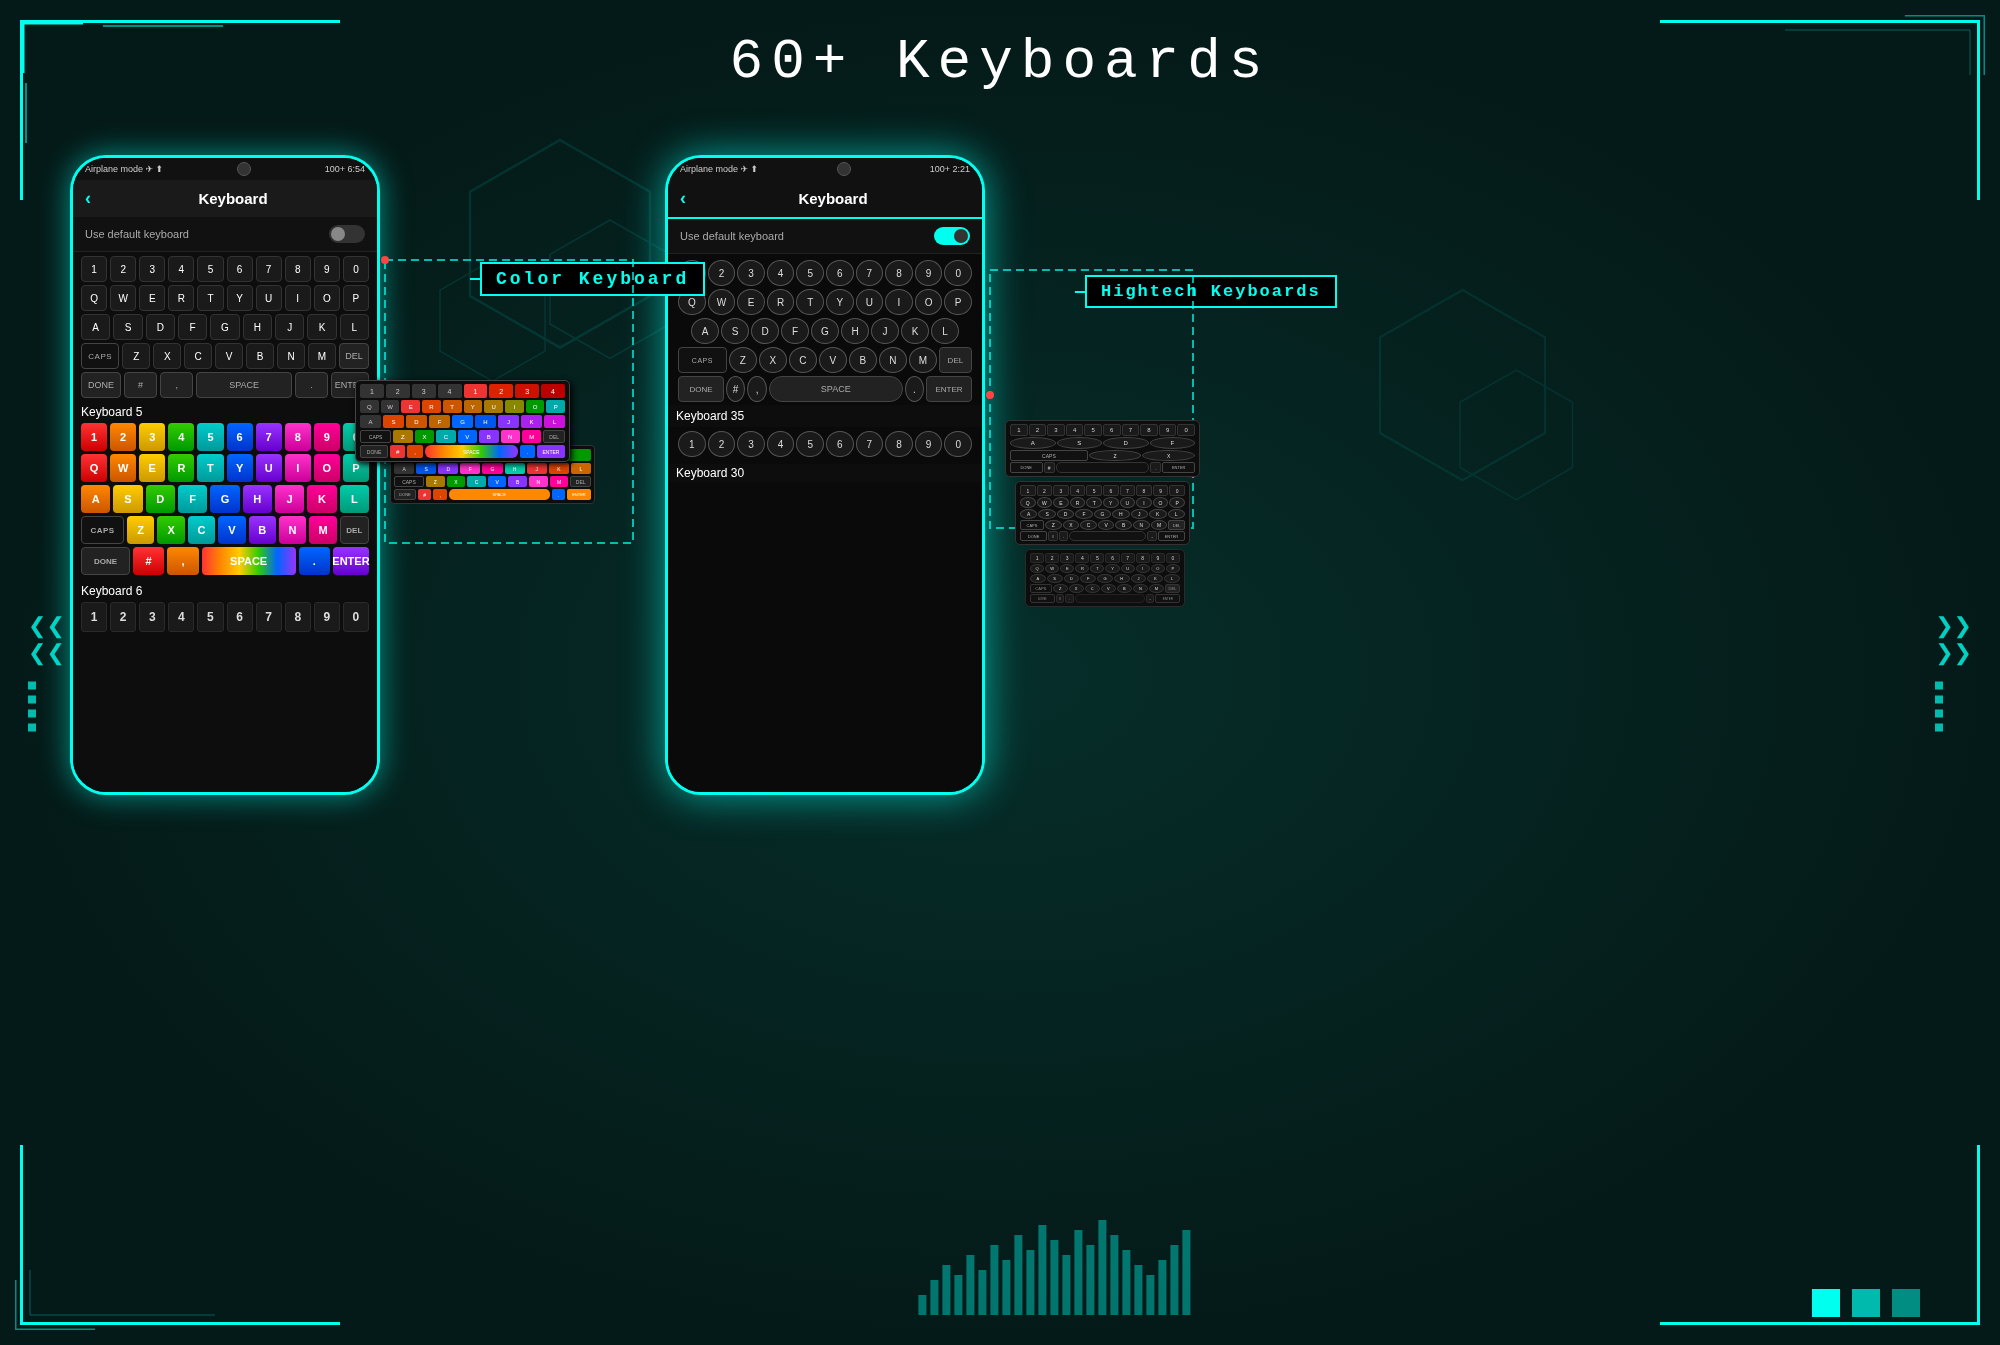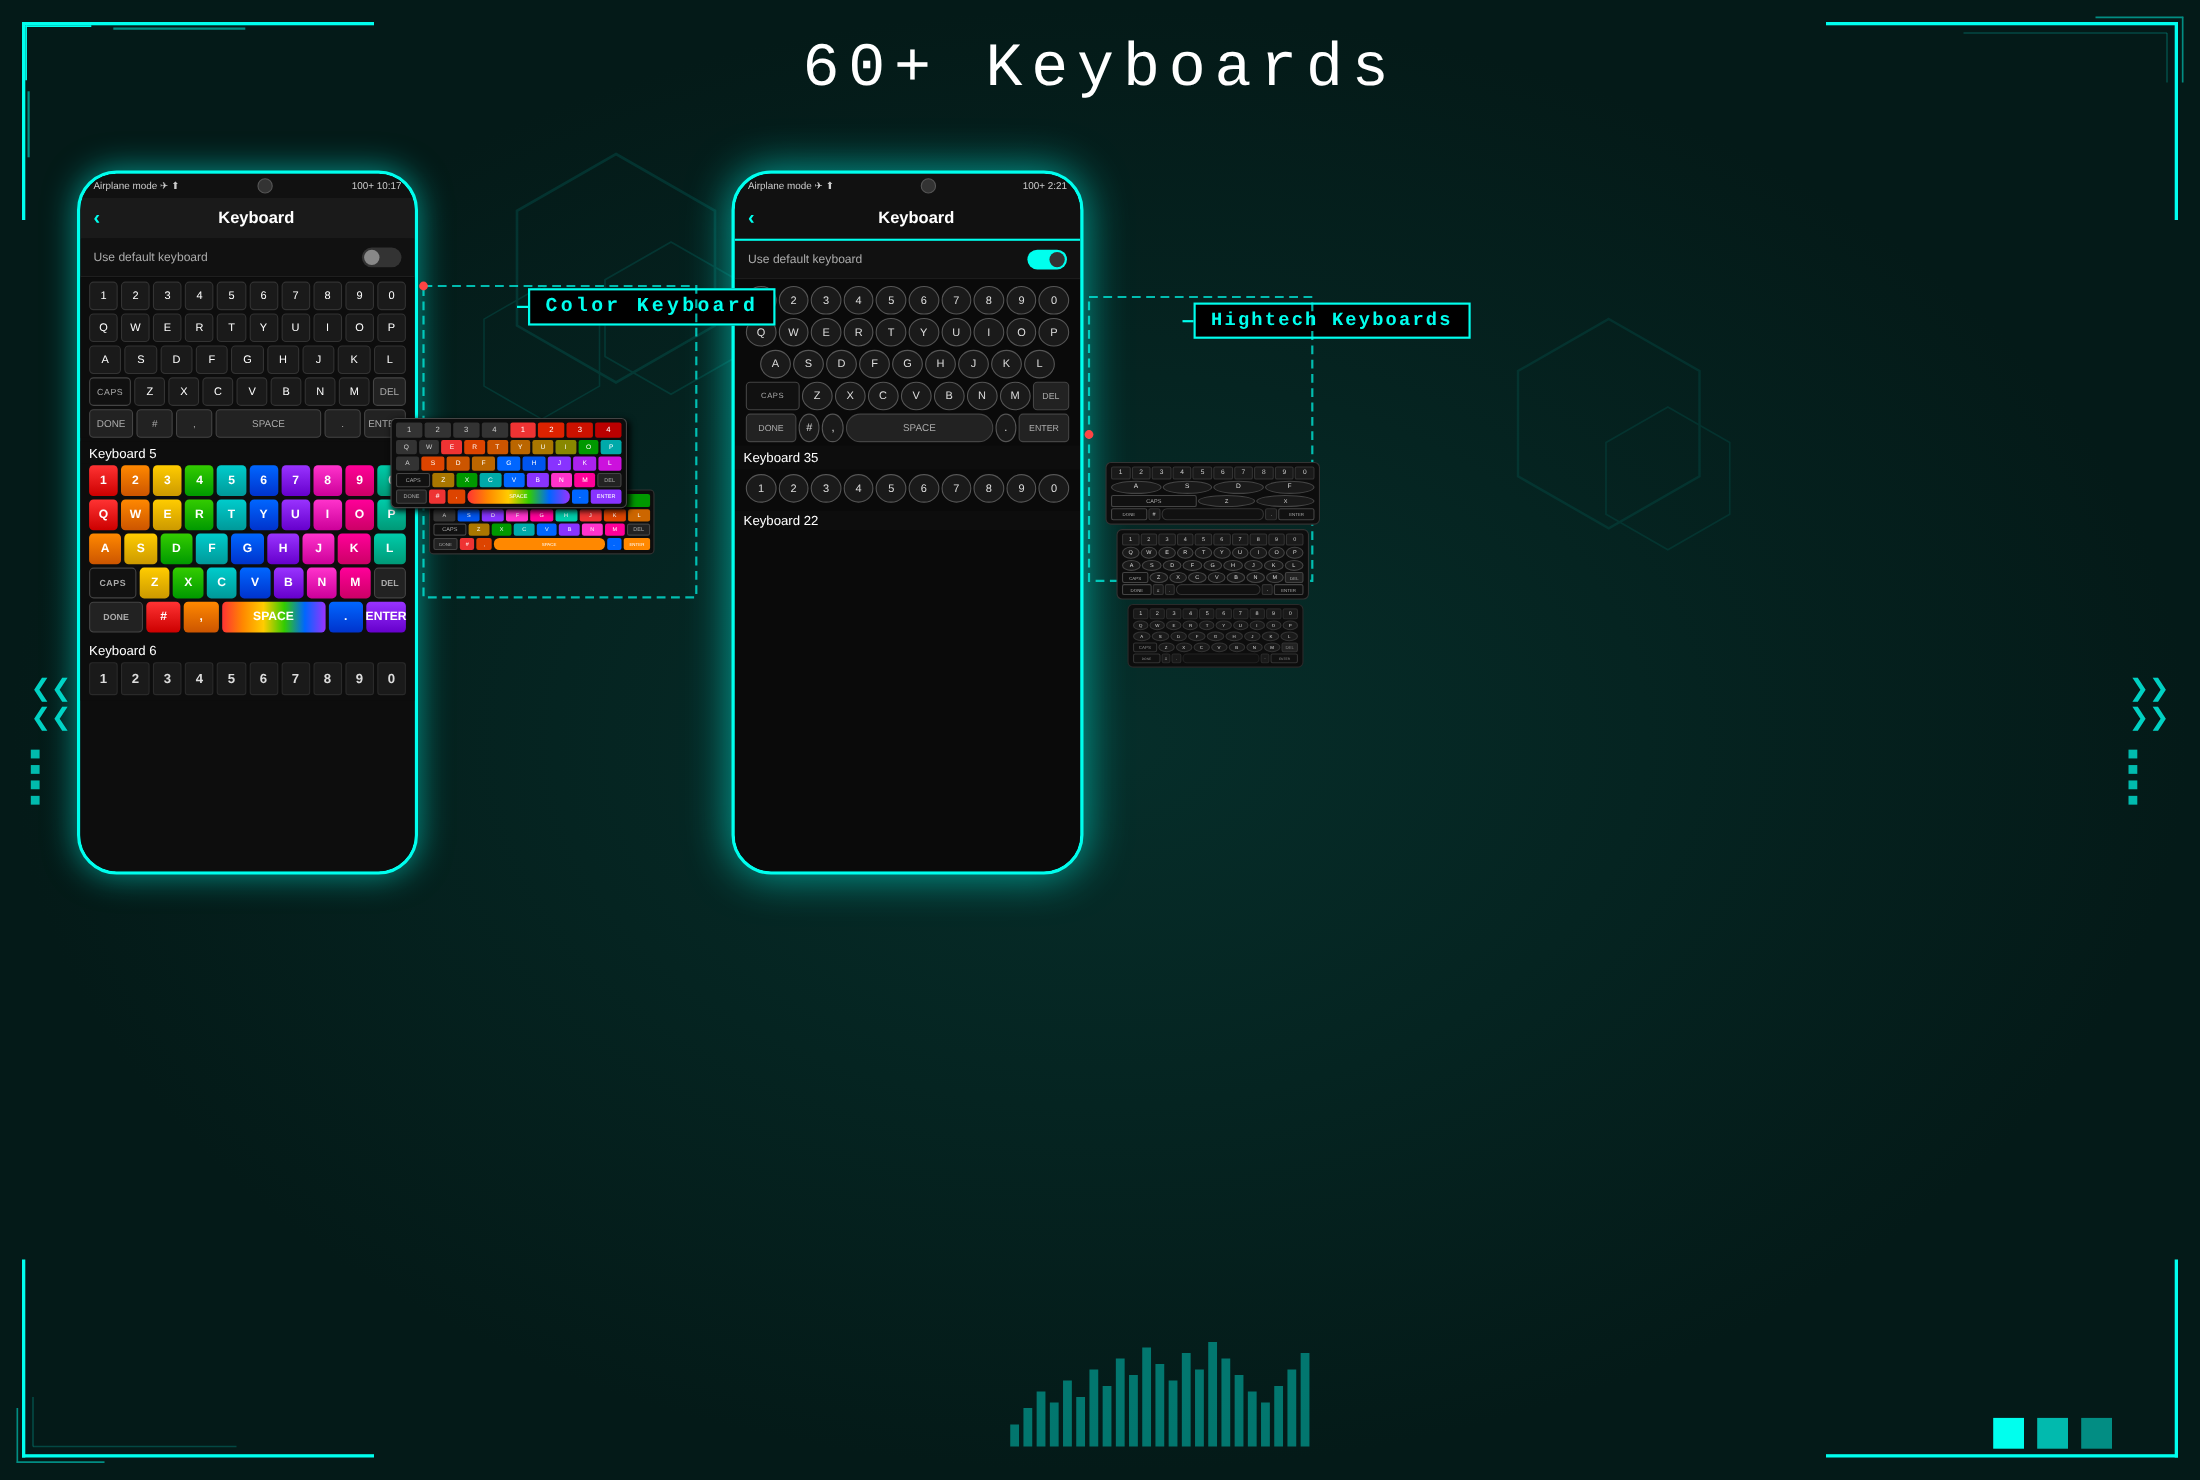--- a/index.html
+++ b/index.html
@@ -441,21 +441,21 @@
 </div>
 
 <h1 class="main-title">60+ Keyboards</h1>
 
 <div class="phone-container phone1" style="position:absolute;left:70px;top:155px;">
   <div class="phone-frame">
 
     <div class="status-bar">
       <span class="status-left">Airplane mode ✈ ⬆</span>
       <div class="status-center"></div>
-      <span class="status-right">100+ 10:17</span>
+      <span class="status-right">100+ 6:54</span>
     </div>
 
     <div class="header-bar">
       <span class="back-arrow">‹</span>
       <span class="header-title">Keyboard</span>
     </div>
 
     <div class="toggle-row">
       <span class="toggle-label">Use default keyboard</span>
       <div class="toggle-switch">
@@ -692,21 +692,21 @@
           <div class="key-circle" style="flex:1;min-width:0;max-width:30px;">4</div>
           <div class="key-circle" style="flex:1;min-width:0;max-width:30px;">5</div>
           <div class="key-circle" style="flex:1;min-width:0;max-width:30px;">6</div>
           <div class="key-circle" style="flex:1;min-width:0;max-width:30px;">7</div>
           <div class="key-circle" style="flex:1;min-width:0;max-width:30px;">8</div>
           <div class="key-circle" style="flex:1;min-width:0;max-width:30px;">9</div>
           <div class="key-circle" style="flex:1;min-width:0;max-width:30px;">0</div>
         </div>
       </div>
 
-      <div class="kb-label" style="font-size:12px;padding:2px 8px;">Keyboard 22</div>
+      <div class="kb-label" style="font-size:12px;padding:2px 8px;">Keyboard 30</div>
     </div>
 
   </div>
 </div>
 
 <div class="label-box" style="position:absolute;left:480px;top:262px;font-size:18px;letter-spacing:3px;">Color Keyboard</div>
 
 <svg style="position:absolute;left:380px;top:255px;width:260px;height:295px;pointer-events:none;">
   <rect x="5" y="5" width="248" height="283" fill="none" stroke="#00ffee" stroke-width="2" stroke-dasharray="8,5" opacity="0.7"></rect>
   <circle cx="5" cy="5" r="4" fill="#ff4444"></circle>

